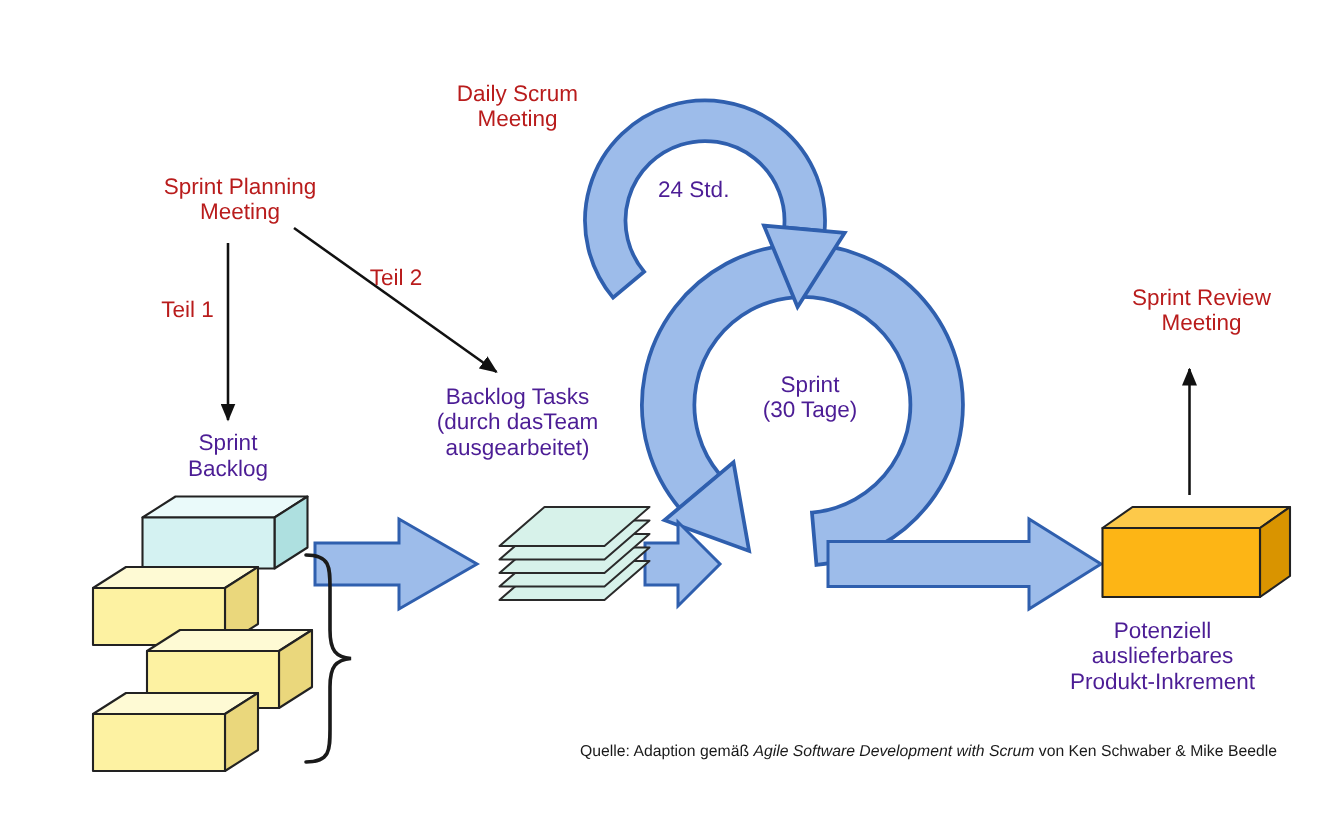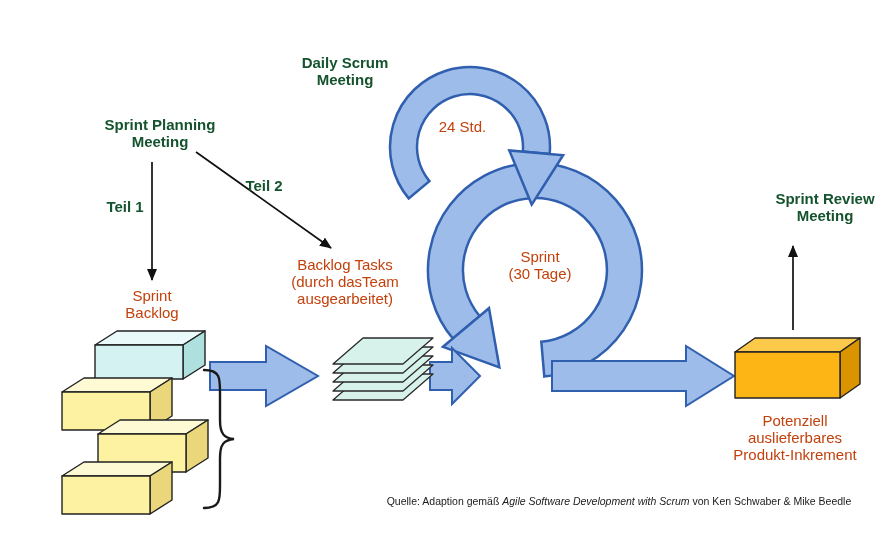--- a/index.html
+++ b/index.html
@@ -3,23 +3,23 @@
 <meta charset="utf-8">
 <style>
   html,body { margin:0; padding:0; background:#fff; }
   #stage {
     position:relative; width:885px; height:543px; background:#ffffff;
     overflow:hidden; font-family:"Liberation Sans", sans-serif;
   }
   #stage svg { position:absolute; left:0; top:0; }
   .label {
     position:absolute; text-align:center; white-space:pre-line;
-    font-size:15px; line-height:1.13; color:#c2410c;
+    font-size:15px; line-height:1.13; color:#4c1d95;
   }
-  .red { color:#14532d; font-weight:700; }
+  .red { color:#b91c1c; font-weight:400; }
   .caption {
     position:absolute; font-size:10.5px; color:#1a1a1a; text-align:center;
     white-space:nowrap;
   }
   .caption i { font-style:italic; }
 </style>
 </head>
 <body>
 
 <div id="stage">
@@ -96,32 +96,32 @@
   <div class="label red" style="left:95px;top:117px;width:130px">Sprint Planning
 Meeting</div>
 
   <div class="label red" style="left:99px;top:199px;width:52px">Teil 1</div>
 
   <div class="label red" style="left:238px;top:178px;width:52px">Teil 2</div>
 
   <div class="label" style="left:490px;top:249px;width:100px">Sprint
 (30 Tage)</div>
 
-  <div class="label red" style="left:764px;top:191px;width:122px">Sprint Review
+  <div class="label red" style="left:740px;top:191px;width:122px">Sprint Review
 Meeting</div>
 
   <div class="label" style="left:104px;top:288px;width:96px">Sprint
 Backlog</div>
 
   <div class="label" style="left:263px;top:257px;width:164px">Backlog Tasks
 (durch dasTeam
 ausgearbeitet)</div>
 
 
-  <div class="label" style="left:708px;top:413px;width:174px">Potenziell
+  <div class="label" style="left:688px;top:413px;width:174px">Potenziell
 auslieferbares
 Produkt-Inkrement</div>
 
   <div class="caption" style="right:6px;top:495px;width:520px">
     <span>Quelle: Adaption gemäß </span><i>Agile Software Development with Scrum</i><span> von Ken Schwaber &amp; Mike Beedle</span>
   </div>
 
 </div>
 
 </body></html>

